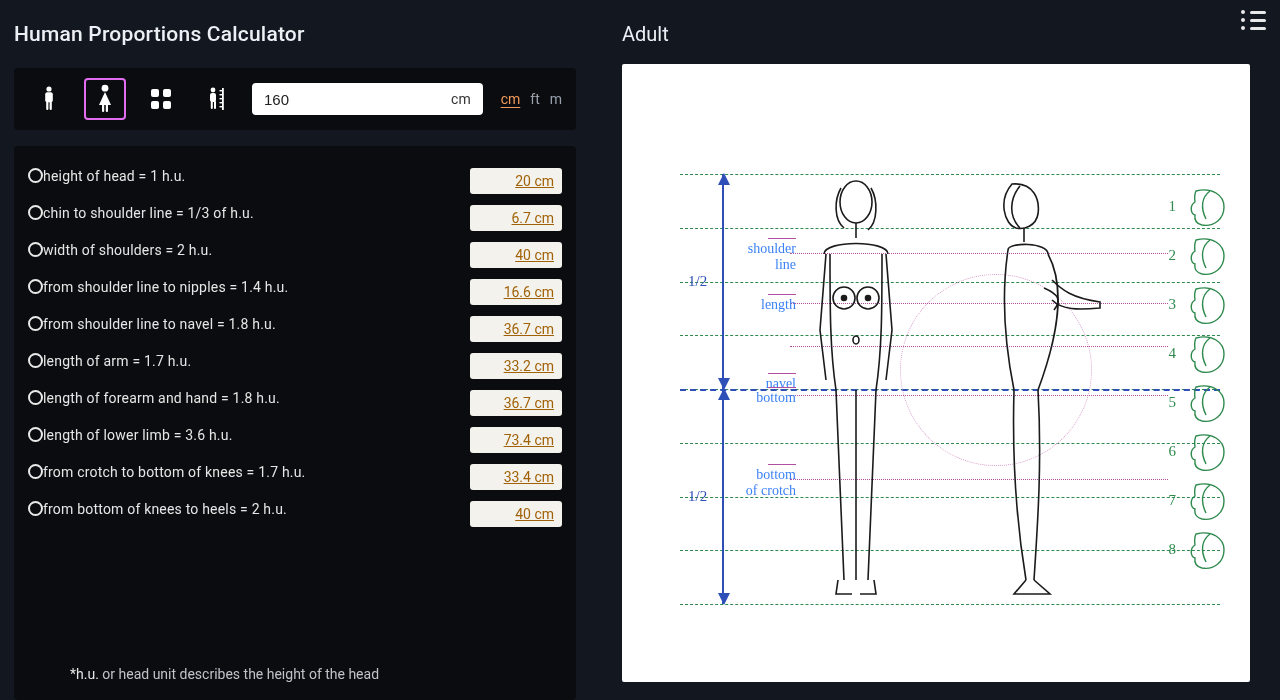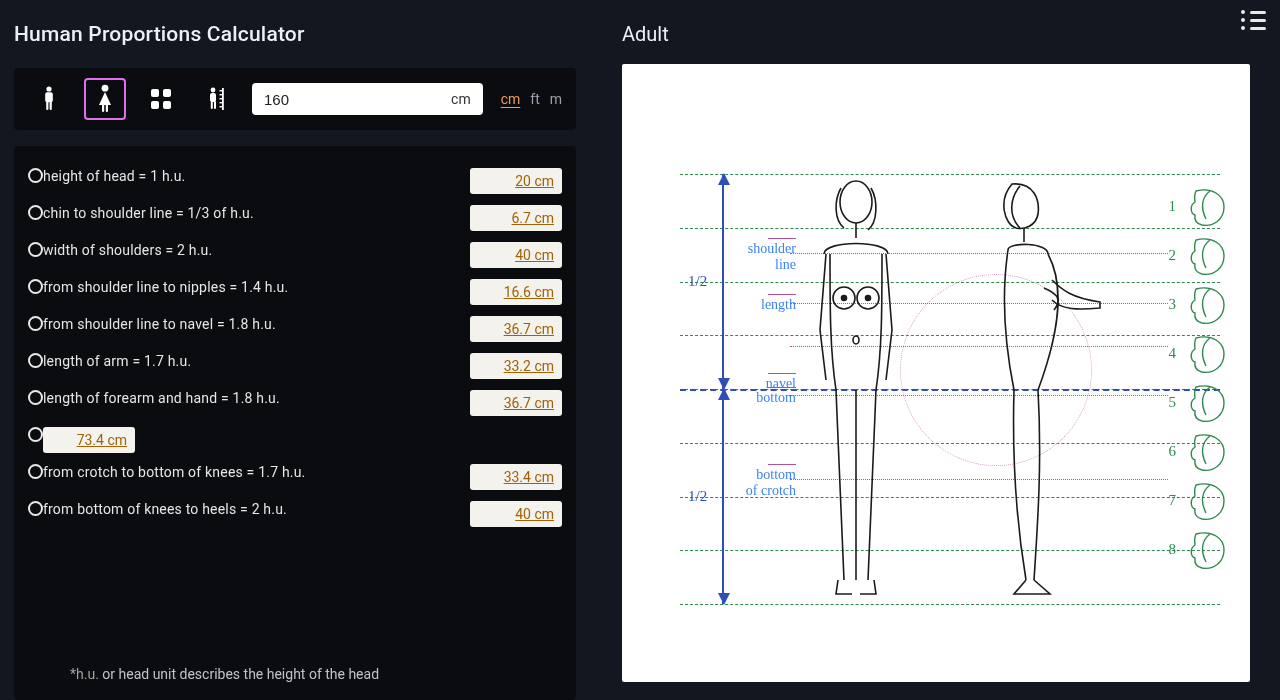--- a/index.html
+++ b/index.html
@@ -55,21 +55,21 @@
   width: 15px; height: 15px; border: 2px solid #e9e9e9; border-radius: 50%;
   flex: 0 0 15px;
 }
 .row-label { flex: 1; color: #e6e6e6; font-size: 14px; letter-spacing: .2px; }
 .val {
   width: 92px; height: 26px; background: #f4f2ed; color: #a16207;
   border-radius: 3px; display: flex; align-items: center; justify-content: flex-end;
   padding: 0 8px; font-size: 14px; text-decoration: underline;
 }
 .footnote { margin-top: auto; font-size: 14px; color: #bfc3ca; padding-left: 42px; }
-.footnote .star { color: #a3a3a3; }
+.footnote .star { color: #e5e5e5; }
 
 .right .figure-title { font-size: 20px; font-weight: 400; margin-bottom: 18px; }
 .hamburger {
   position: absolute; top: 10px; right: 14px; cursor: pointer;
   display: flex; flex-direction: column; gap: 4px;
 }
 .hamburger .line { display:flex; align-items:center; gap:5px; }
 .hamburger .dot { width:4px; height:4px; background:#e9e9e9; border-radius:50%; }
 .hamburger .bar { width:16px; height:3px; background:#e9e9e9; border-radius:2px; }
 
@@ -201,20 +201,21 @@
     <span class="row-label">length of arm = 1.7 h.u.</span>
     <span class="val">33.2 cm</span>
           </div>
           <div class="row">
             <span class="radio"></span>
     <span class="row-label">length of forearm and hand = 1.8 h.u.</span>
     <span class="val">36.7 cm</span>
           </div>
           <div class="row">
             <span class="radio"></span>
+    <span class="row-label">length of lower limb = 3.6 h.u.</span>
     <span class="val">73.4 cm</span>
           </div>
           <div class="row">
             <span class="radio"></span>
     <span class="row-label">from crotch to bottom of knees = 1.7 h.u.</span>
     <span class="val">33.4 cm</span>
           </div>
           <div class="row">
             <span class="radio"></span>
     <span class="row-label">from bottom of knees to heels = 2 h.u.</span>

